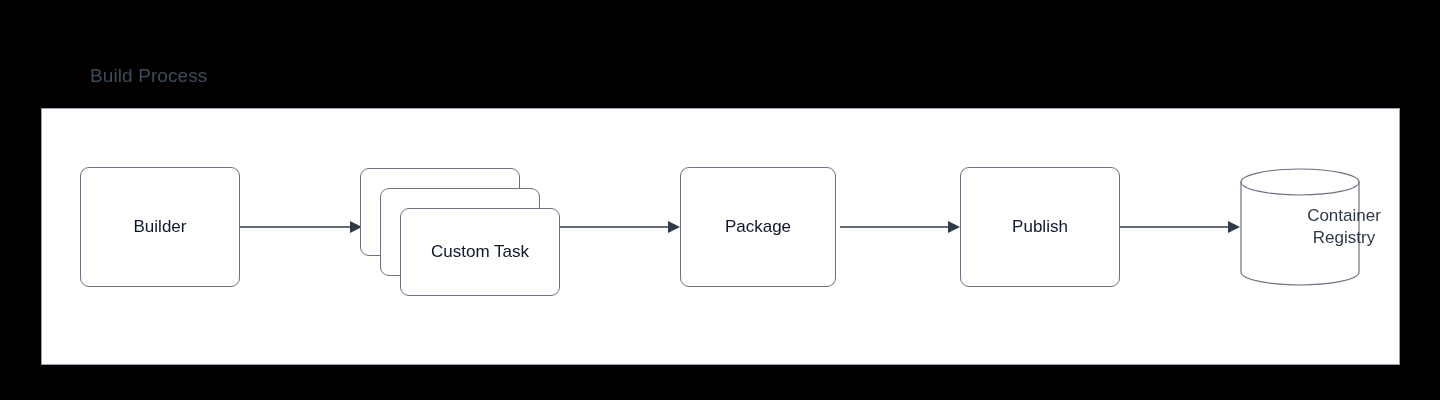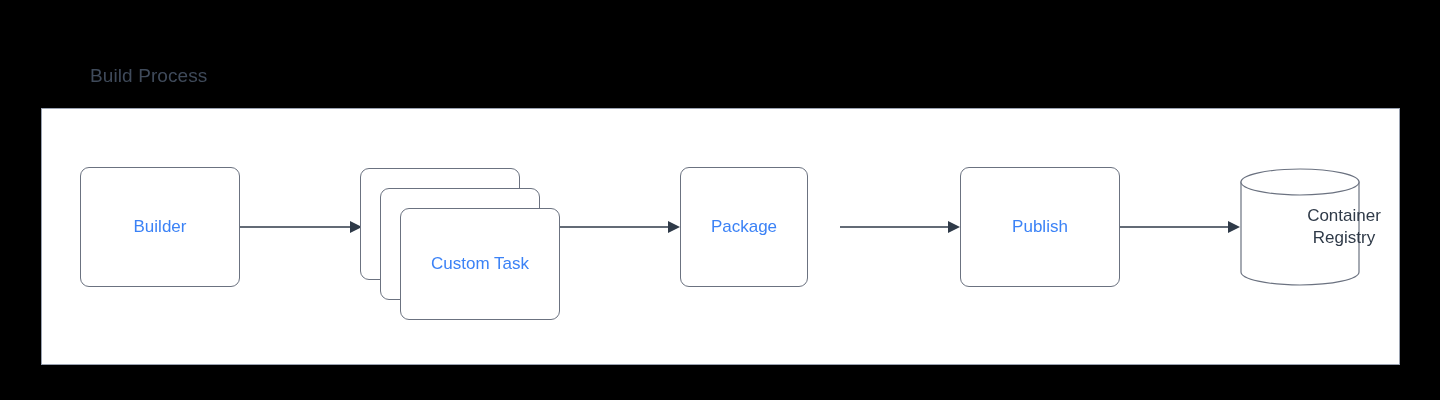--- a/index.html
+++ b/index.html
@@ -56,40 +56,40 @@
     border-radius: 9px;
     box-sizing: border-box;
     display: flex;
     align-items: center;
     justify-content: center;
     text-align: center;
   }
   .node-label {
     font-size: 17px;
     line-height: 22px;
-    color: #3b82f6;
+    color: #0f172a;
     white-space: pre-line;
   }
 
   .node-builder   { left: 80px;  top: 159px; width: 160px; height: 120px; }
-  .node-package   { left: 680px; top: 159px; width: 128px; height: 120px; }
+  .node-package   { left: 680px; top: 159px; width: 156px; height: 120px; }
   .node-publish   { left: 960px; top: 159px; width: 160px; height: 120px; }
 
   
   .card-stack {
     position: absolute;
     left: 360px;
     top: 160px;
     width: 200px;
     height: 160px;
   }
   .stack-card {
     position: absolute;
     width: 160px;
-    height: 112px;
+    height: 88px;
     background: #ffffff;
     border: 1px solid #6b7280;
     border-radius: 9px;
     box-sizing: border-box;
     display: flex;
     align-items: center;
     justify-content: center;
   }
   .stack-card-back   { left: 0px;  top: 0px;  z-index: 1; }
   .stack-card-mid    { left: 20px; top: 20px; z-index: 2; }

